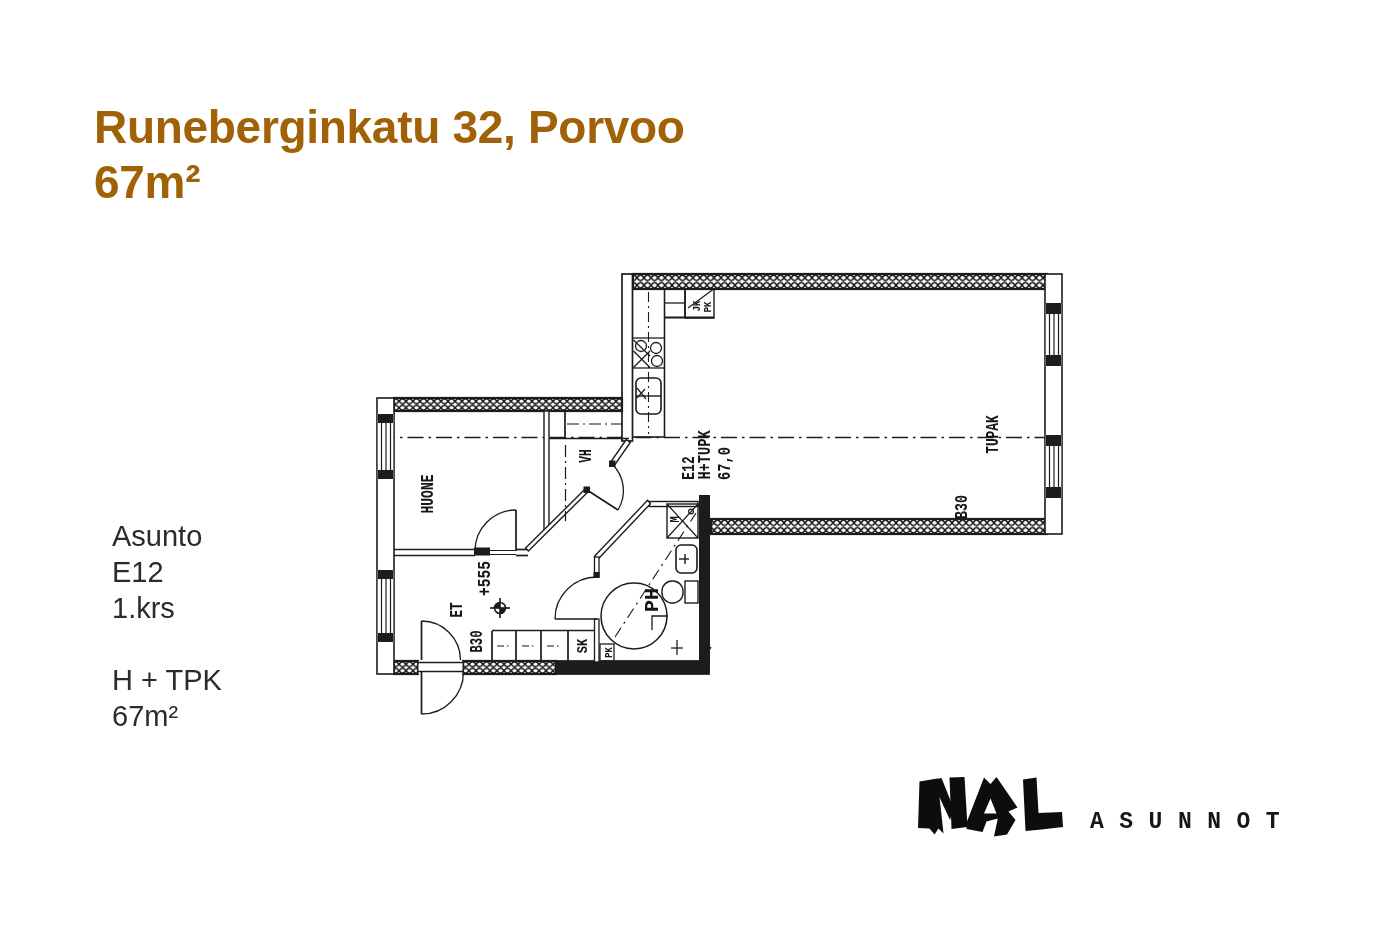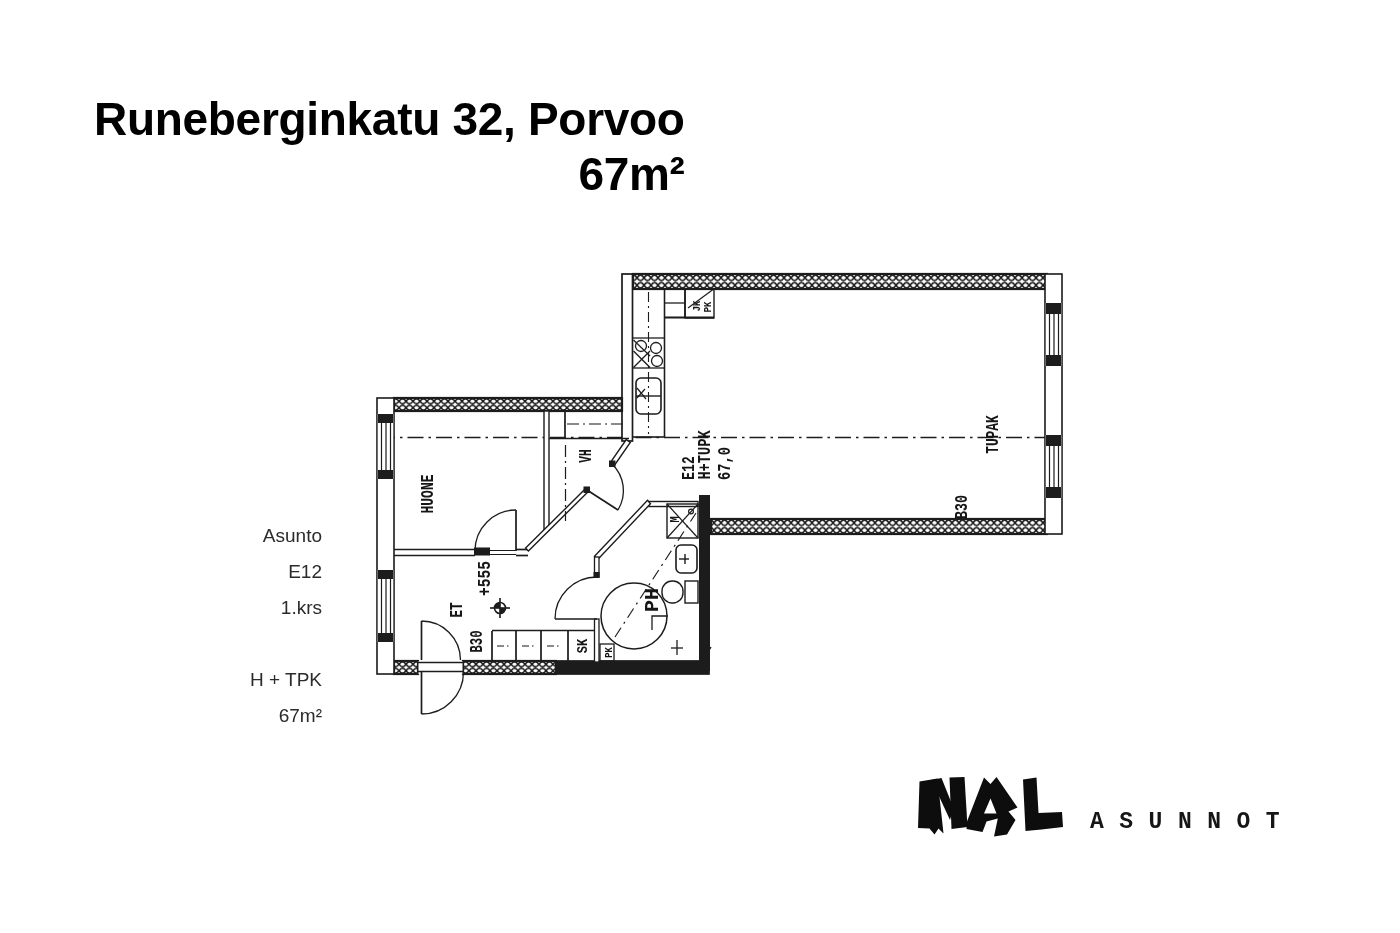--- a/index.html
+++ b/index.html
@@ -1,17 +1,17 @@
 <!DOCTYPE html>
 <html><head>
 <meta charset="utf-8">
 <style>
 html,body{margin:0;padding:0;background:#fff;width:1400px;height:933px;overflow:hidden;}
-.title{position:absolute;left:94px;top:92px;font-family:"Liberation Sans",sans-serif;font-weight:700;font-size:46px;line-height:55px;color:#000000;letter-spacing:-0.3px;text-align:right;}
-.side{position:absolute;left:112px;top:518px;width:210px;text-align:right;font-family:"Liberation Sans",sans-serif;font-weight:400;font-size:19px;line-height:36px;color:#2b2b2b;}
+.title{position:absolute;left:94px;top:100px;font-family:"Liberation Sans",sans-serif;font-weight:700;font-size:46px;line-height:55px;color:#a16207;letter-spacing:-0.3px;}
+.side{position:absolute;left:112px;top:518px;width:210px;text-align:left;font-family:"Liberation Sans",sans-serif;font-weight:400;font-size:29px;line-height:36px;color:#2b2b2b;}
 svg{position:absolute;left:0;top:0;}
 text{font-family:"Liberation Mono",monospace;font-weight:700;fill:#161616;}
 </style>
 </head>
 <body>
 
 <div class="title">Runeberginkatu 32, Porvoo<br>67m²</div>
 
 <div class="side">Asunto<br>E12<br>1.krs<br><br>H + TPK<br>67m²</div>
 <svg width="1400" height="933" viewBox="0 0 1400 933">

